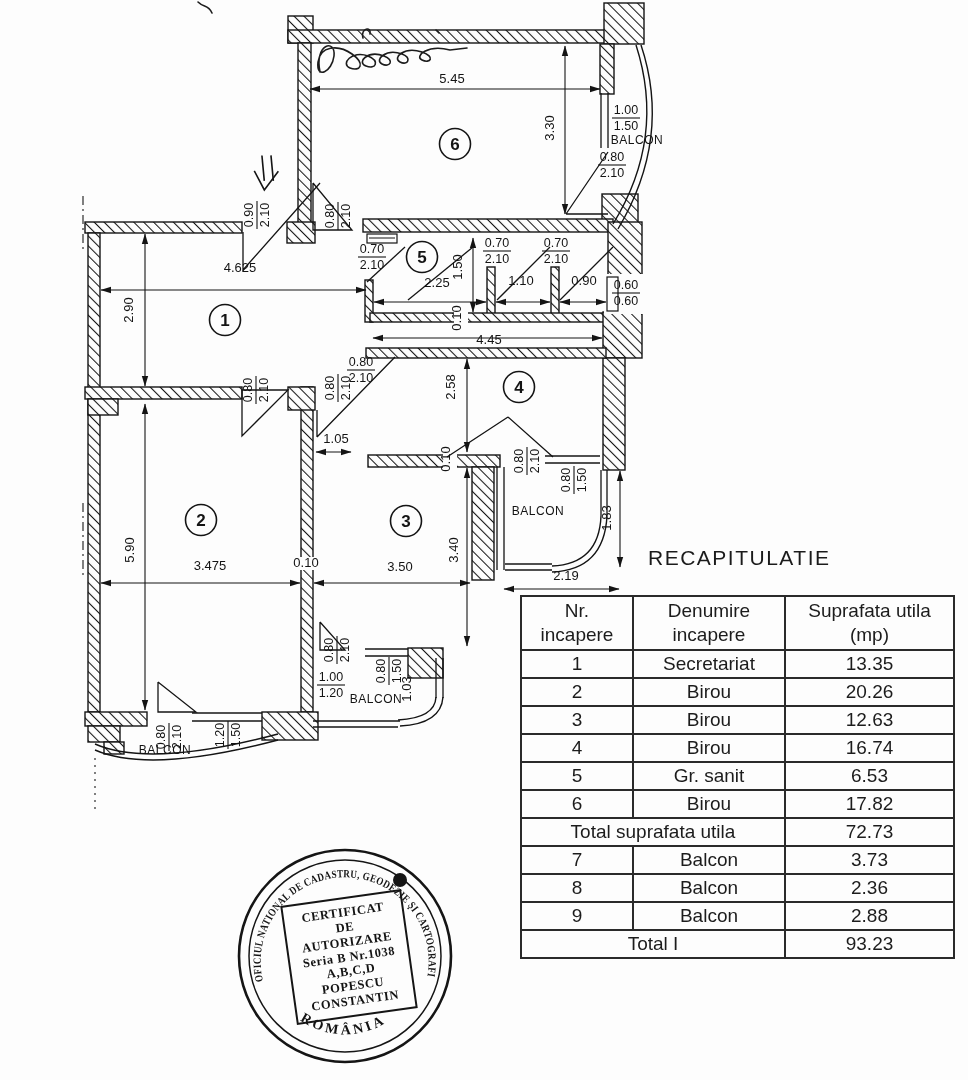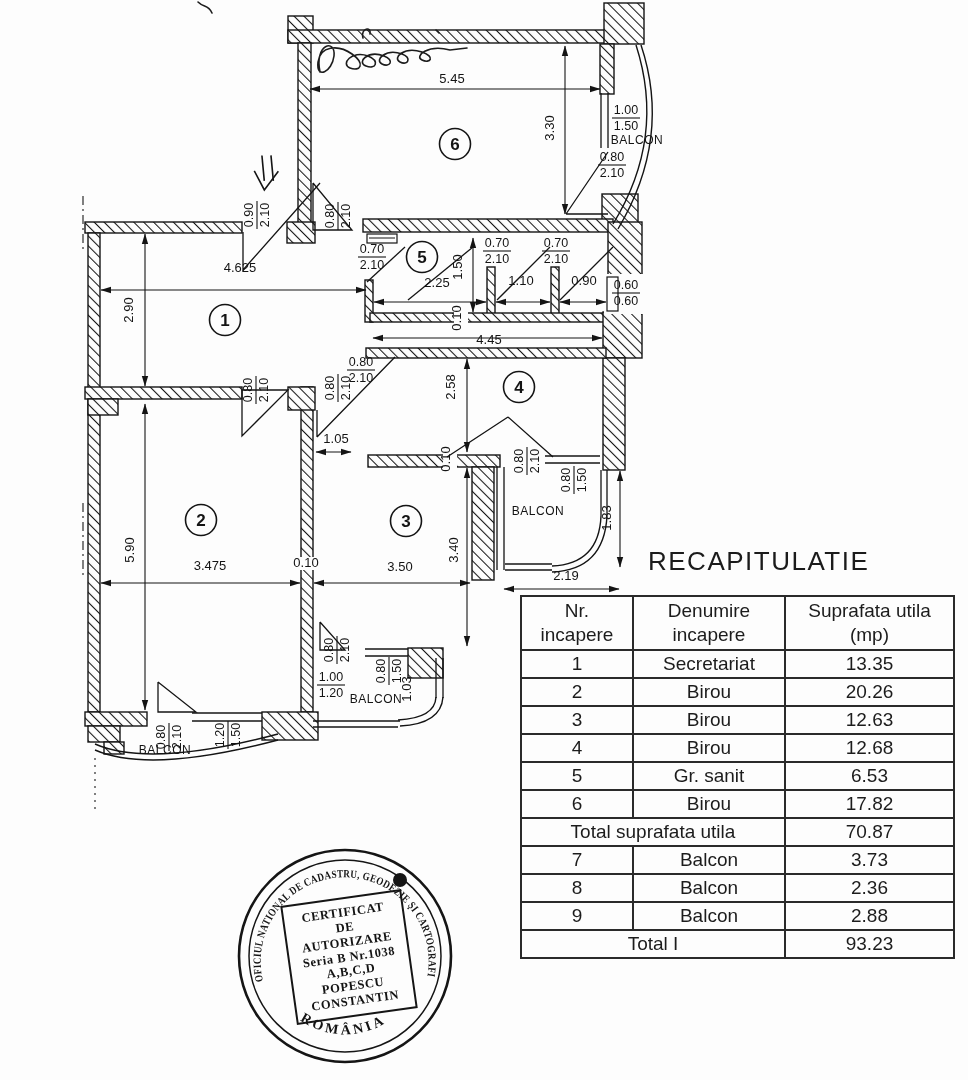--- a/index.html
+++ b/index.html
@@ -7,21 +7,21 @@
           font-family:"Liberation Sans",sans-serif;}
   svg{position:absolute;left:0;top:0;}
   svg text{fill:#141414;}
   text.dim{font-family:"Liberation Sans",sans-serif;font-size:13px;text-anchor:middle;}
   text.dim.f{font-size:12.5px;}
   text.dim.bl{font-size:12px;letter-spacing:.5px;}
   text.room{font-size:17px;font-weight:bold;text-anchor:middle;font-family:"Liberation Sans",sans-serif;}
   text.ring{font-family:"Liberation Serif",serif;font-weight:bold;font-size:11px;letter-spacing:.4px;}
   text.rom{font-family:"Liberation Serif",serif;font-weight:bold;font-size:14px;letter-spacing:3px;}
   text.cert{font-family:"Liberation Serif",serif;font-weight:bold;text-anchor:middle;font-size:12.5px;letter-spacing:.6px;}
-  .recap-title{position:absolute;left:648px;top:546px;font-size:26px;letter-spacing:1.5px;color:#1b1b1b;}
+  .recap-title{position:absolute;left:648px;top:546px;font-size:21px;letter-spacing:1.5px;color:#1b1b1b;}
   table.recap{position:absolute;left:520px;top:595px;width:433px;border-collapse:collapse;
       table-layout:fixed;text-align:center;color:#1c1c1c;font-size:19px;}
   table.recap th,table.recap td{border:2.4px solid #2a2a2a;padding:0;font-weight:normal;}
   table.recap td{height:26px;line-height:26px;white-space:nowrap;overflow:hidden;}
   table.recap th{height:52px;line-height:24px;}
 </style>
 </head>
 <body>
 
 <div class="canvas">
@@ -365,35 +365,35 @@
           <td>20.26</td>
         </tr>
         <tr>
           <td>3</td>
           <td>Birou</td>
           <td>12.63</td>
         </tr>
         <tr>
           <td>4</td>
           <td>Birou</td>
-          <td>12.68</td>
+          <td>16.74</td>
         </tr>
         <tr>
           <td>5</td>
           <td>Gr. sanit</td>
           <td>6.53</td>
         </tr>
         <tr>
           <td>6</td>
           <td>Birou</td>
           <td>17.82</td>
         </tr>
         <tr>
           <td colspan="2">Total suprafata utila</td>
-          <td>70.87</td>
+          <td>72.73</td>
         </tr>
         <tr>
           <td>7</td>
           <td>Balcon</td>
           <td>3.73</td>
         </tr>
         <tr>
           <td>8</td>
           <td>Balcon</td>
           <td>2.36</td>

